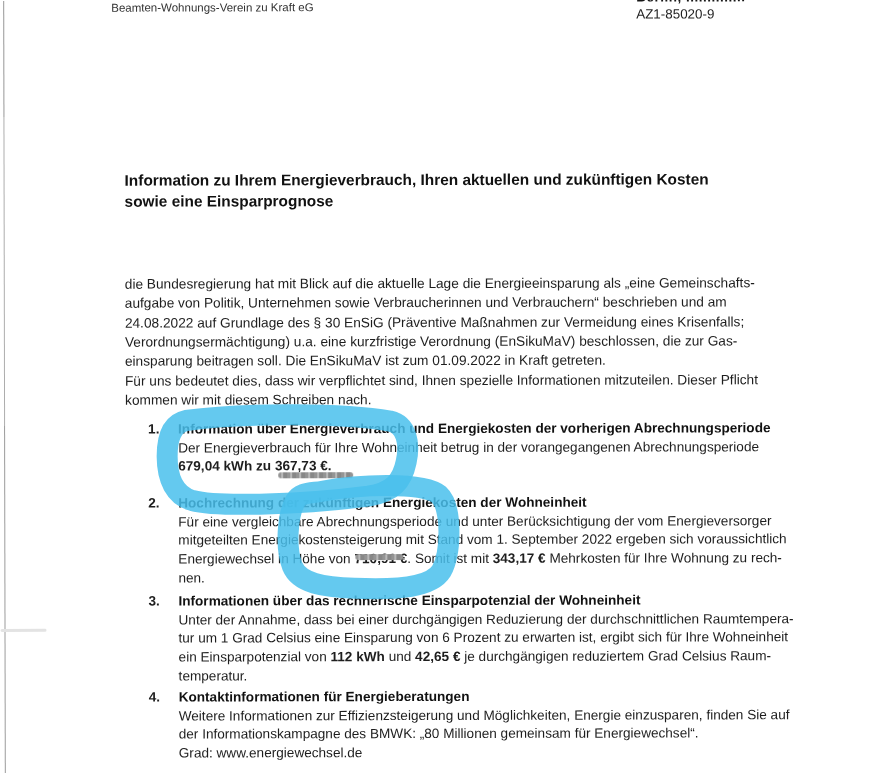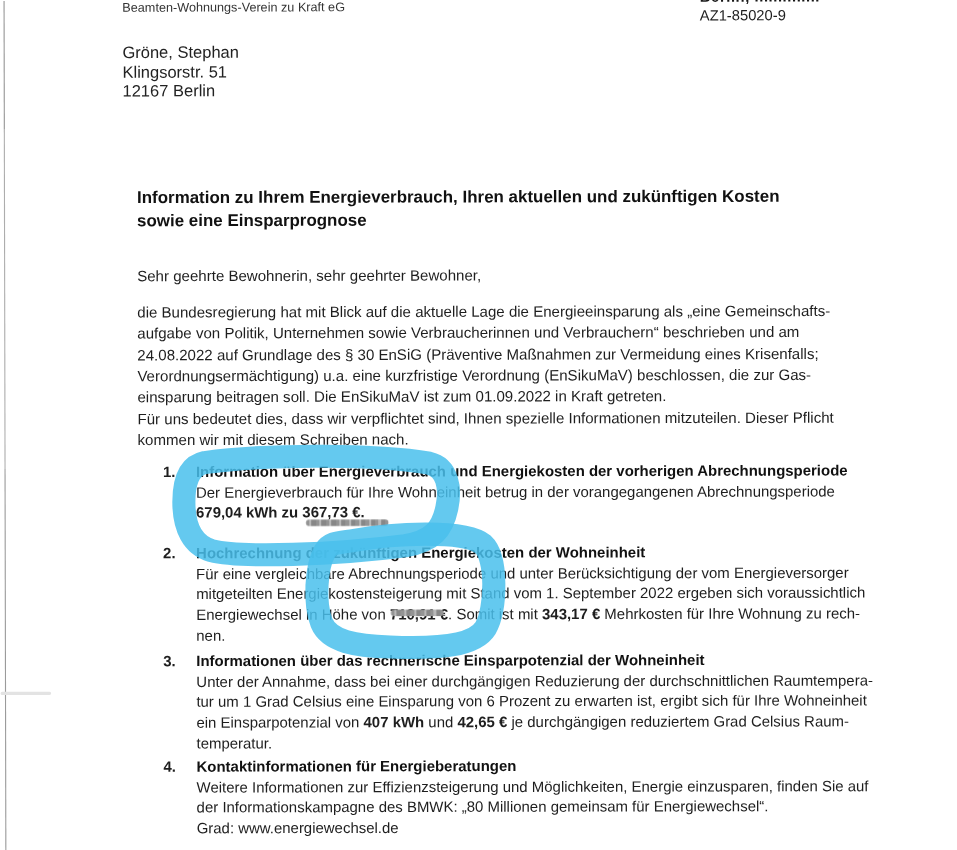--- a/index.html
+++ b/index.html
@@ -50,37 +50,31 @@
 
 <div class="page">
 
   <div class="scan-edge"></div>
   <div class="artifact"></div>
 
   <div class="sender">
     <div>Beamten-Wohnungs-Verein zu Kraft eG</div>
   </div>
 
-  <div class="recipient">
-    <div>Gröne, Stephan</div>
-    <div>Klingsorstr. 51</div>
-    <div>12167 Berlin</div>
-  </div>
 
   <div class="meta">
     <div class="cropped">
       <span>Berlin, ..............</span>
     </div>
     <div class="value">AZ1-85020-9</div>
   </div>
 
   <div class="title">Information zu Ihrem Energieverbrauch, Ihren aktuellen und zukünftigen Kosten
 sowie eine Einsparprognose</div>
 
-  <div class="salutation">Sehr geehrte Bewohnerin, sehr geehrter Bewohner,</div>
 
   <div class="para" id="intro">die Bundesregierung hat mit Blick auf die aktuelle Lage die Energieeinsparung als „eine Gemeinschafts-
 aufgabe von Politik, Unternehmen sowie Verbraucherinnen und Verbrauchern“ beschrieben und am
 24.08.2022 auf Grundlage des § 30 EnSiG (Präventive Maßnahmen zur Vermeidung eines Krisenfalls;
 Verordnungsermächtigung) u.a. eine kurzfristige Verordnung (EnSikuMaV) beschlossen, die zur Gas-
 einsparung beitragen soll. Die EnSikuMaV ist zum 01.09.2022 in Kraft getreten.</div>
 
   <div class="para" id="obligation">Für uns bedeutet dies, dass wir verpflichtet sind, Ihnen spezielle Informationen mitzuteilen. Dieser Pflicht
 kommen wir mit diesem Schreiben nach.</div>
 
@@ -103,21 +97,21 @@
       <div>nen.</div>
     </div>
   </div>
 
   <div class="item" id="item3">
     <span class="num">3.</span>
     <div class="content">
       <div class="heading">Informationen über das rechnerische Einsparpotenzial der Wohneinheit</div>
       <div>Unter der Annahme, dass bei einer durchgängigen Reduzierung der durchschnittlichen Raumtempera-</div>
       <div>tur um 1 Grad Celsius eine Einsparung von 6 Prozent zu erwarten ist, ergibt sich für Ihre Wohneinheit</div>
-      <div><span>ein Einsparpotenzial von </span><span class="b">407 kWh</span><span> und </span><span class="b">42,65 €</span><span> je durchgängigen reduziertem Grad Celsius Raum-</span></div>
+      <div><span>ein Einsparpotenzial von </span><span class="b">112 kWh</span><span> und </span><span class="b">42,65 €</span><span> je durchgängigen reduziertem Grad Celsius Raum-</span></div>
       <div>temperatur.</div>
     </div>
   </div>
 
   <div class="item" id="item4">
     <span class="num">4.</span>
     <div class="content">
       <div class="heading">Kontaktinformationen für Energieberatungen</div>
       <div>Weitere Informationen zur Effizienzsteigerung und Möglichkeiten, Energie einzusparen, finden Sie auf</div>
       <div>der Informationskampagne des BMWK: „80 Millionen gemeinsam für Energiewechsel“.</div>

